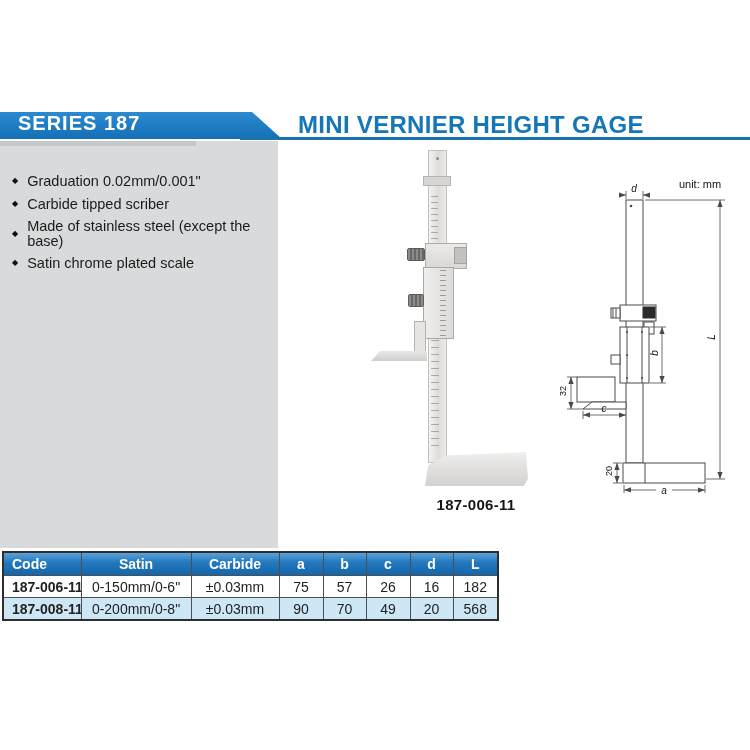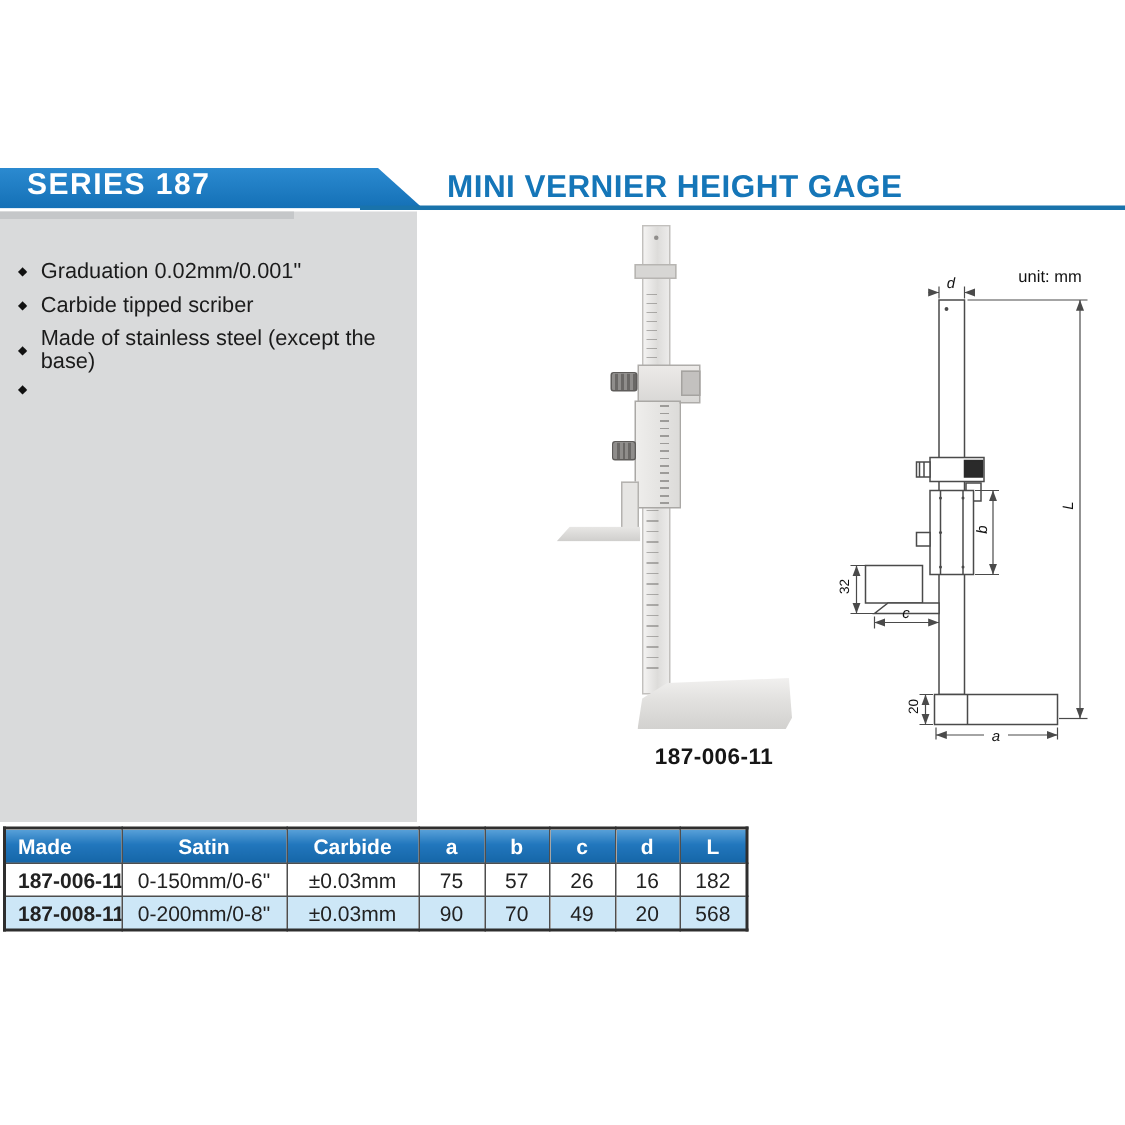--- a/index.html
+++ b/index.html
@@ -12,21 +12,21 @@
   .banner {
     position:absolute; left:0; top:112px; width:282px; height:27px;
     background:linear-gradient(180deg,#2b8ad0,#1470b6);
     clip-path:polygon(0 0, 252px 0, 282px 100%, 0 100%);
     display:flex; align-items:flex-start; padding-left:18px; box-sizing:border-box;
   }
   .banner-text { color:#fff; font-weight:bold; font-size:20px; letter-spacing:1px; }
   .title-line { position:absolute; left:240px; top:137px; width:510px; height:3px; background:#1973ab; }
   .product-title {
     position:absolute; left:298px; top:112px; height:26px; line-height:26px;
-    color:#1576b8; font-weight:bold; font-size:21px; letter-spacing:0.3px;
+    color:#1576b8; font-weight:bold; font-size:24px; letter-spacing:0.3px;
   }
 
   
   .panel { position:absolute; left:0; top:141px; width:278px; height:407px; background:#d9dadb; }
   .panel-shadow { position:absolute; left:0; top:0; width:196px; height:5px; background:#c5c7c9; }
   .features { list-style:none; margin:0; padding:33px 8px 0 12px; }
   .features li { display:flex; gap:9px; align-items:center; margin-bottom:8px;
                  font-size:14.5px; color:#1b1b1b; line-height:1; }
   .blt { font-size:8px; color:#111; }
 
@@ -104,20 +104,21 @@
     <li>
       <span class="blt">◆</span>
       <span>Carbide tipped scriber</span>
     </li>
     <li>
       <span class="blt">◆</span>
       <span>Made of stainless steel (except the base)</span>
     </li>
     <li>
       <span class="blt">◆</span>
+      <span>Satin chrome plated scale</span>
     </li>
   </ul>
 </div>
 
 <div class="photo">
   <div class="beam"></div>
   <div class="beam-hole"></div>
   <div class="bracket"></div>
   <div class="ticks-upper"></div>
   <div class="ticks-lower"></div>
@@ -212,21 +213,21 @@
       <col style="width:110px">
       <col style="width:88px">
     <col style="width:44px">
       <col style="width:43px">
       <col style="width:44px">
     <col style="width:43px">
       <col style="width:45px">
   </colgroup>
   <thead>
     <tr>
-      <th class="h-code">Made</th>
+      <th class="h-code">Code</th>
       <th>Satin</th>
       <th>Carbide</th>
       <th>a</th>
       <th>b</th>
       <th>c</th>
       <th>d</th>
       <th>L</th>
     </tr>
   </thead>
   <tbody>

